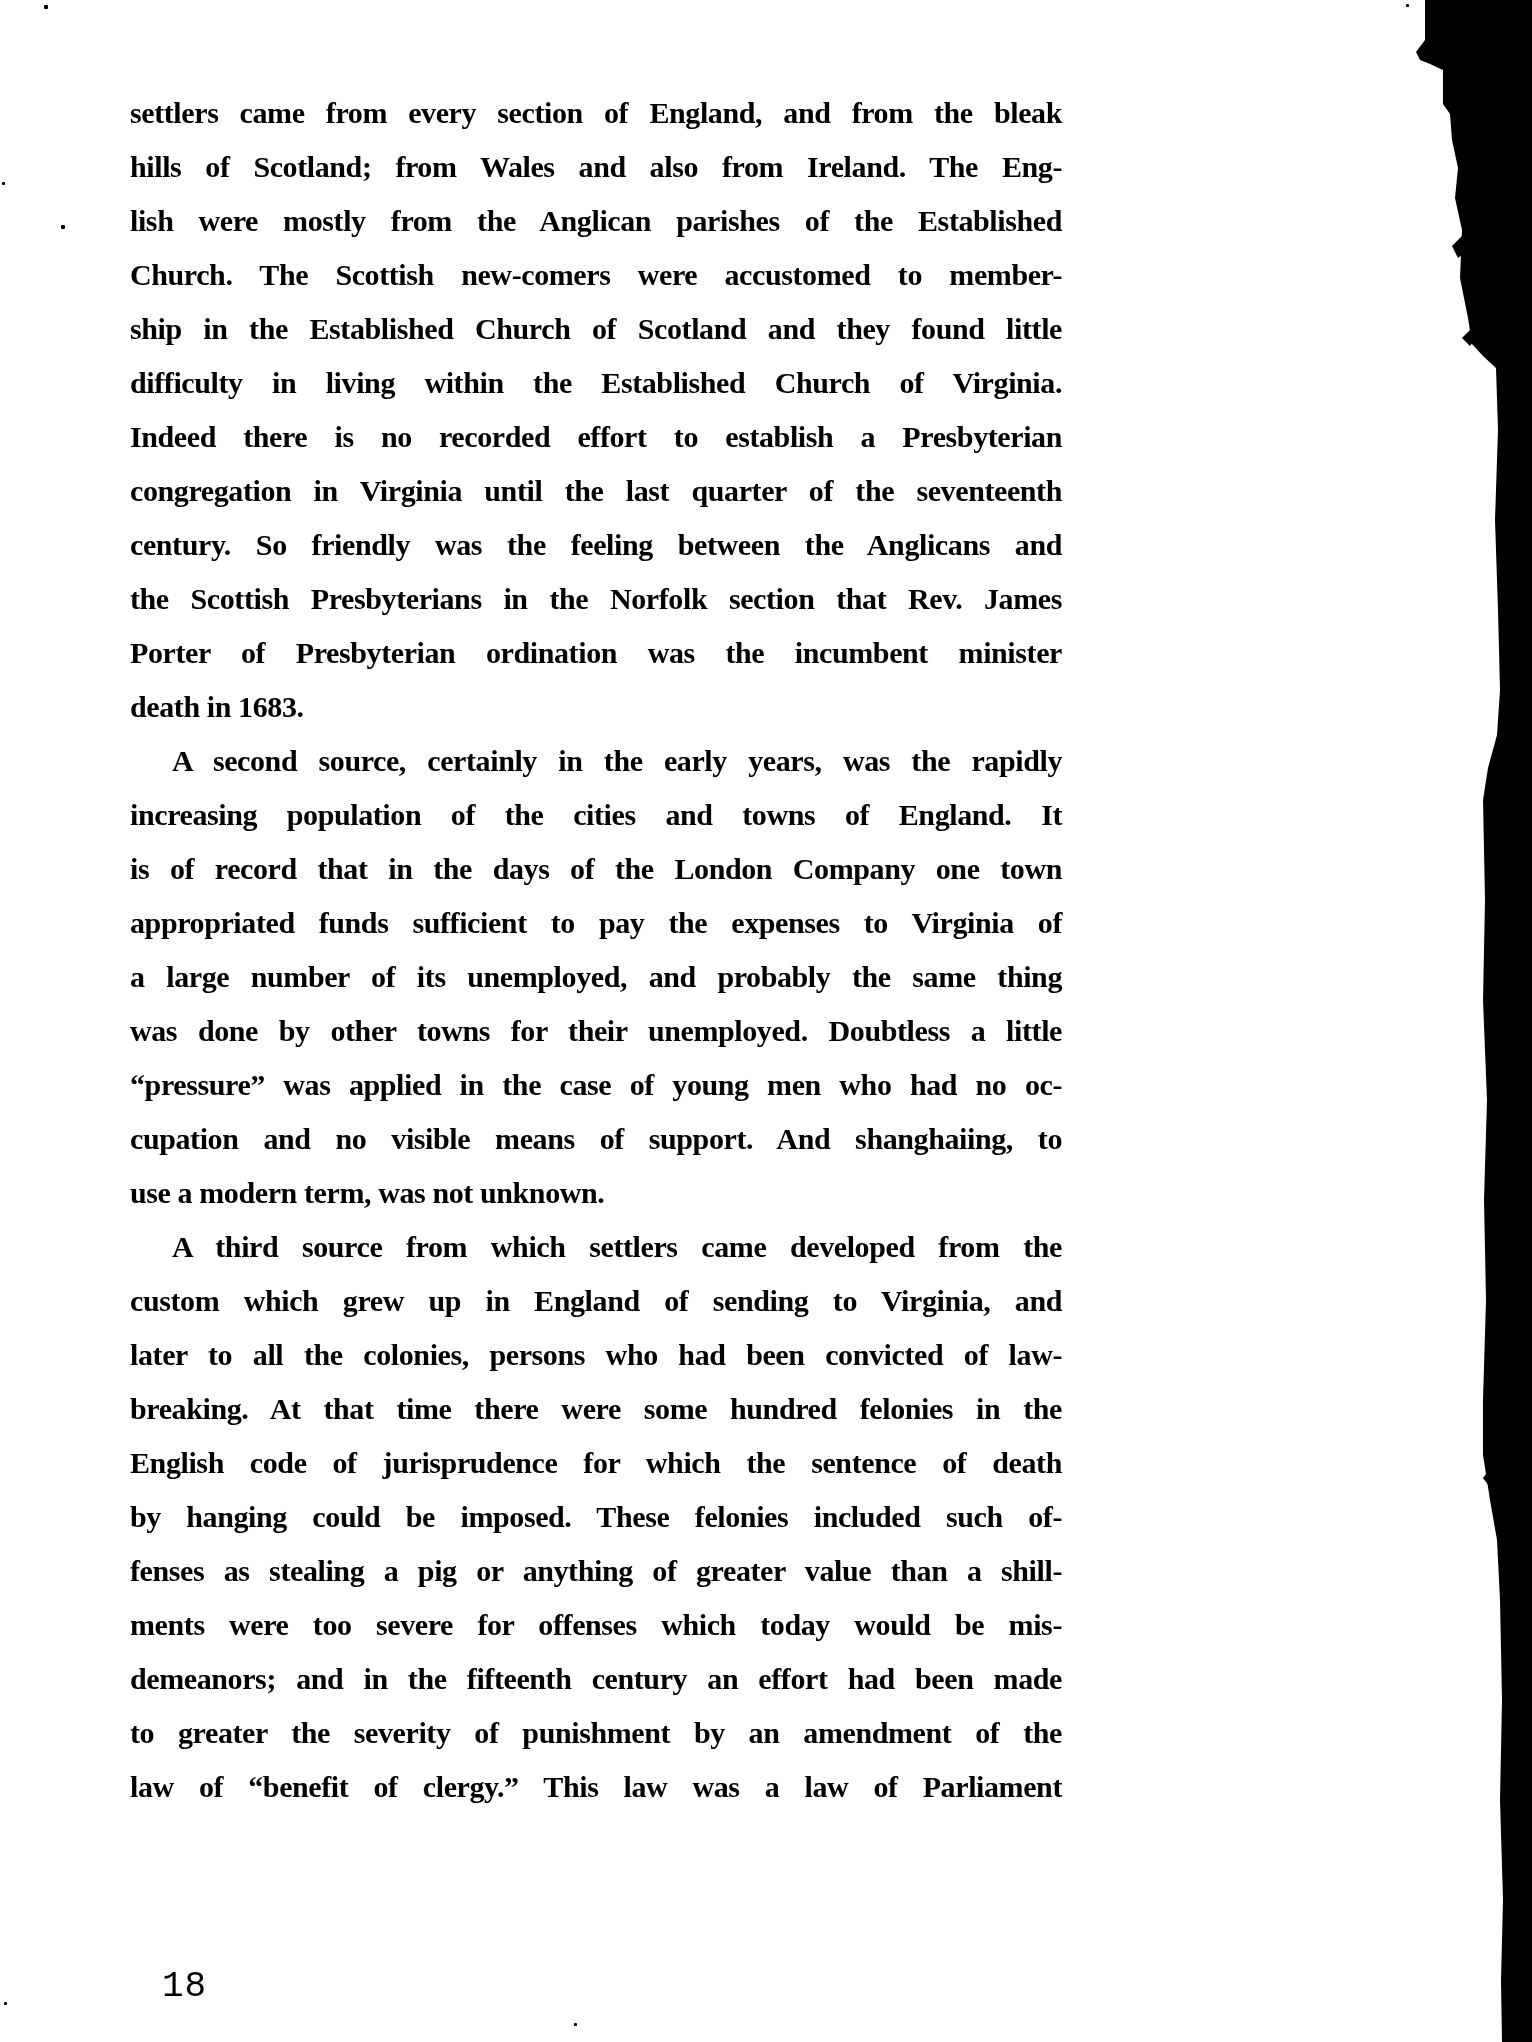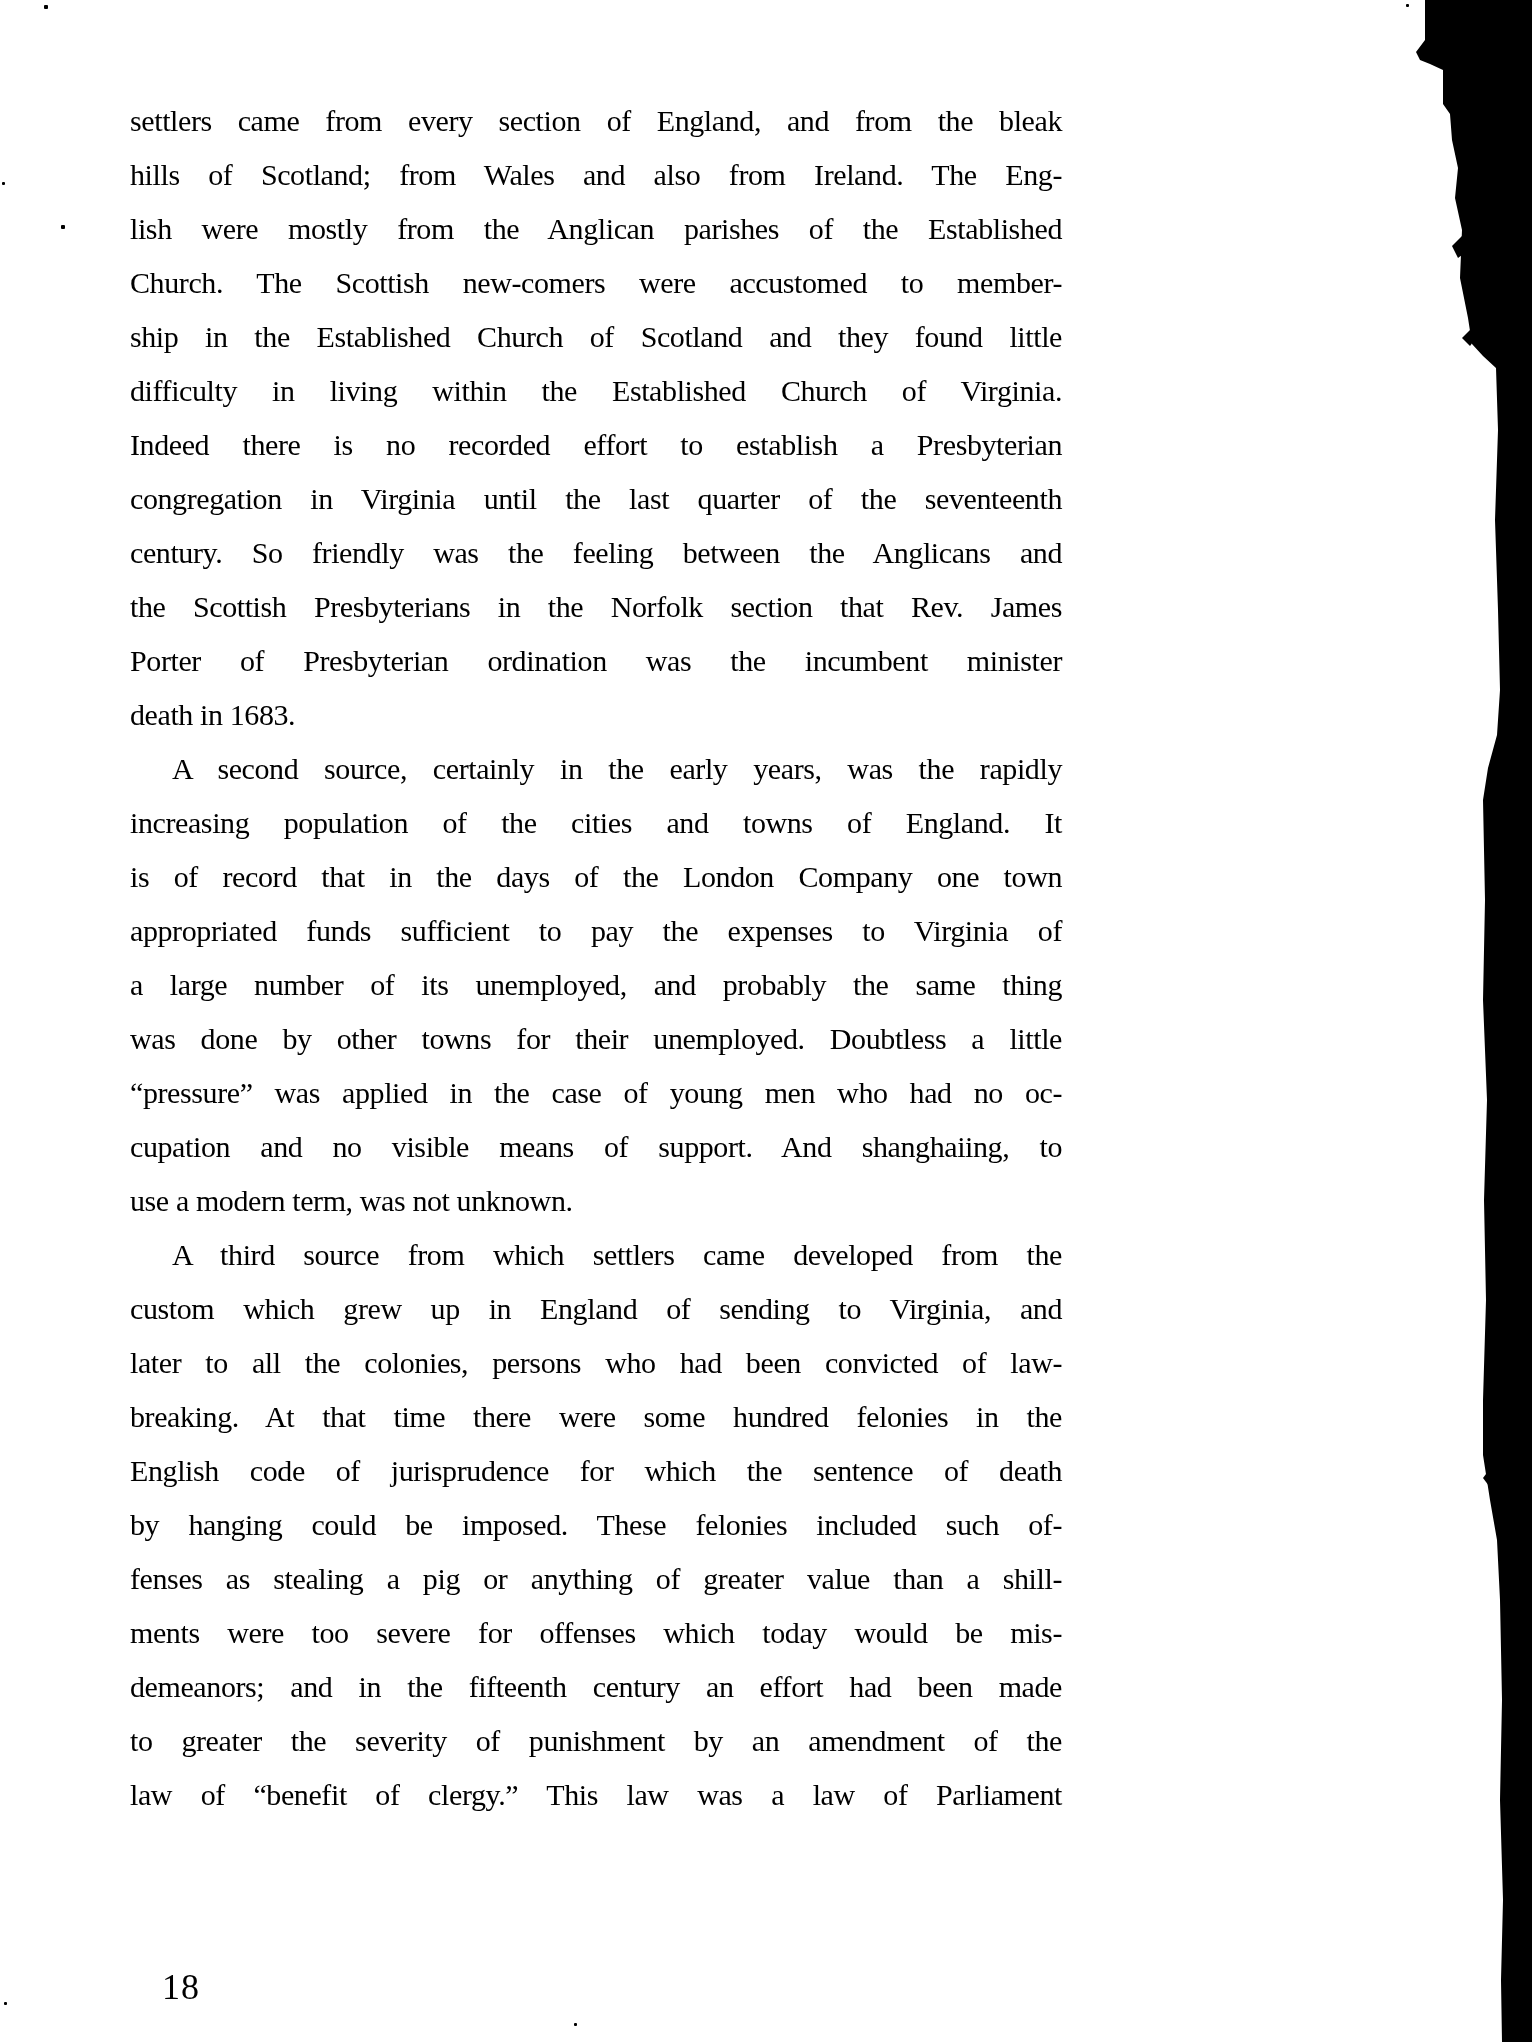--- a/index.html
+++ b/index.html
@@ -11,22 +11,23 @@
     position: relative;
     width: 1532px;
     height: 2042px;
     background: #ffffff;
     overflow: hidden;
     font-family: "Liberation Serif", serif;
   }
   .text-block {
     position: absolute;
     left: 130px;
-    top: 94px;
+    top: 86px;
     width: 932px;
+    font-weight: bold;
   }
   .line {
     font-size: 30px;
     line-height: 54px;
     letter-spacing: -0.4px;
     color: #000000;
     text-align: justify;
     text-align-last: justify;
     white-space: normal;
   }
@@ -37,20 +38,21 @@
   .line.indent {
     text-indent: 42px;
   }
   .page-number {
     position: absolute;
     left: 162px;
     top: 1966px;
     font-size: 36px;
     color: #000000;
     letter-spacing: 1px;
+    font-family: Liberation Mono, monospace;
   }
   .edge-shadow {
     position: absolute;
     top: 0;
     left: 0;
     width: 1532px;
     height: 2042px;
     pointer-events: none;
   }
   .speck {

